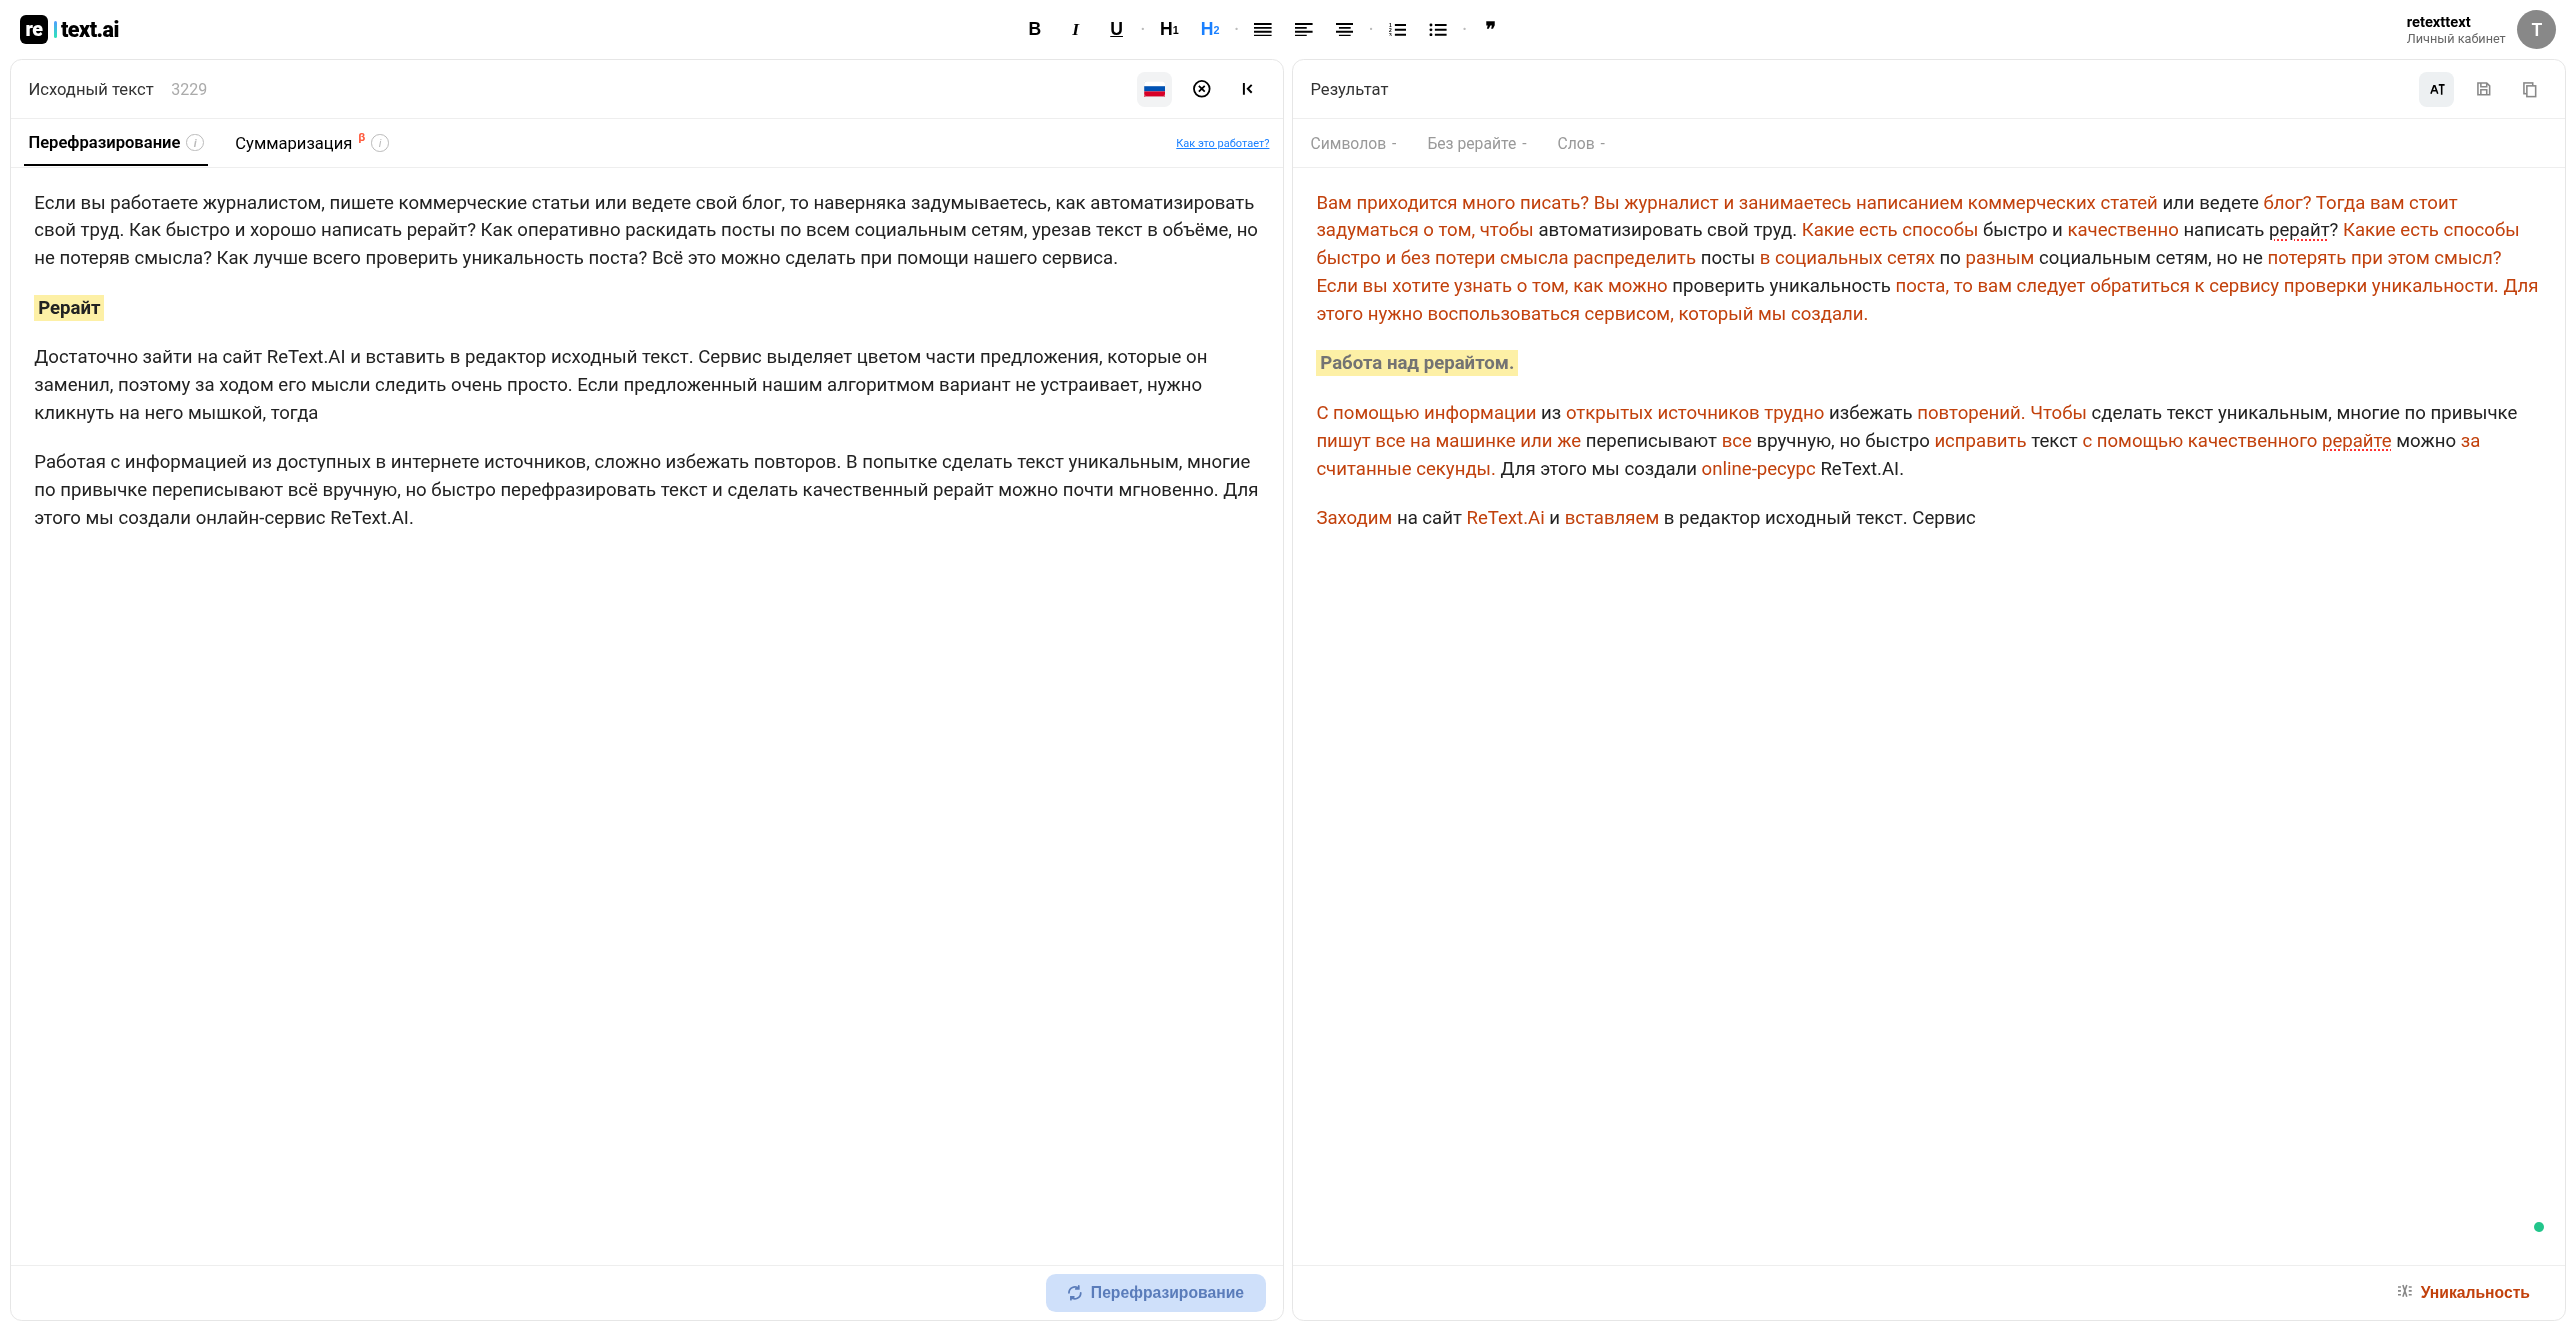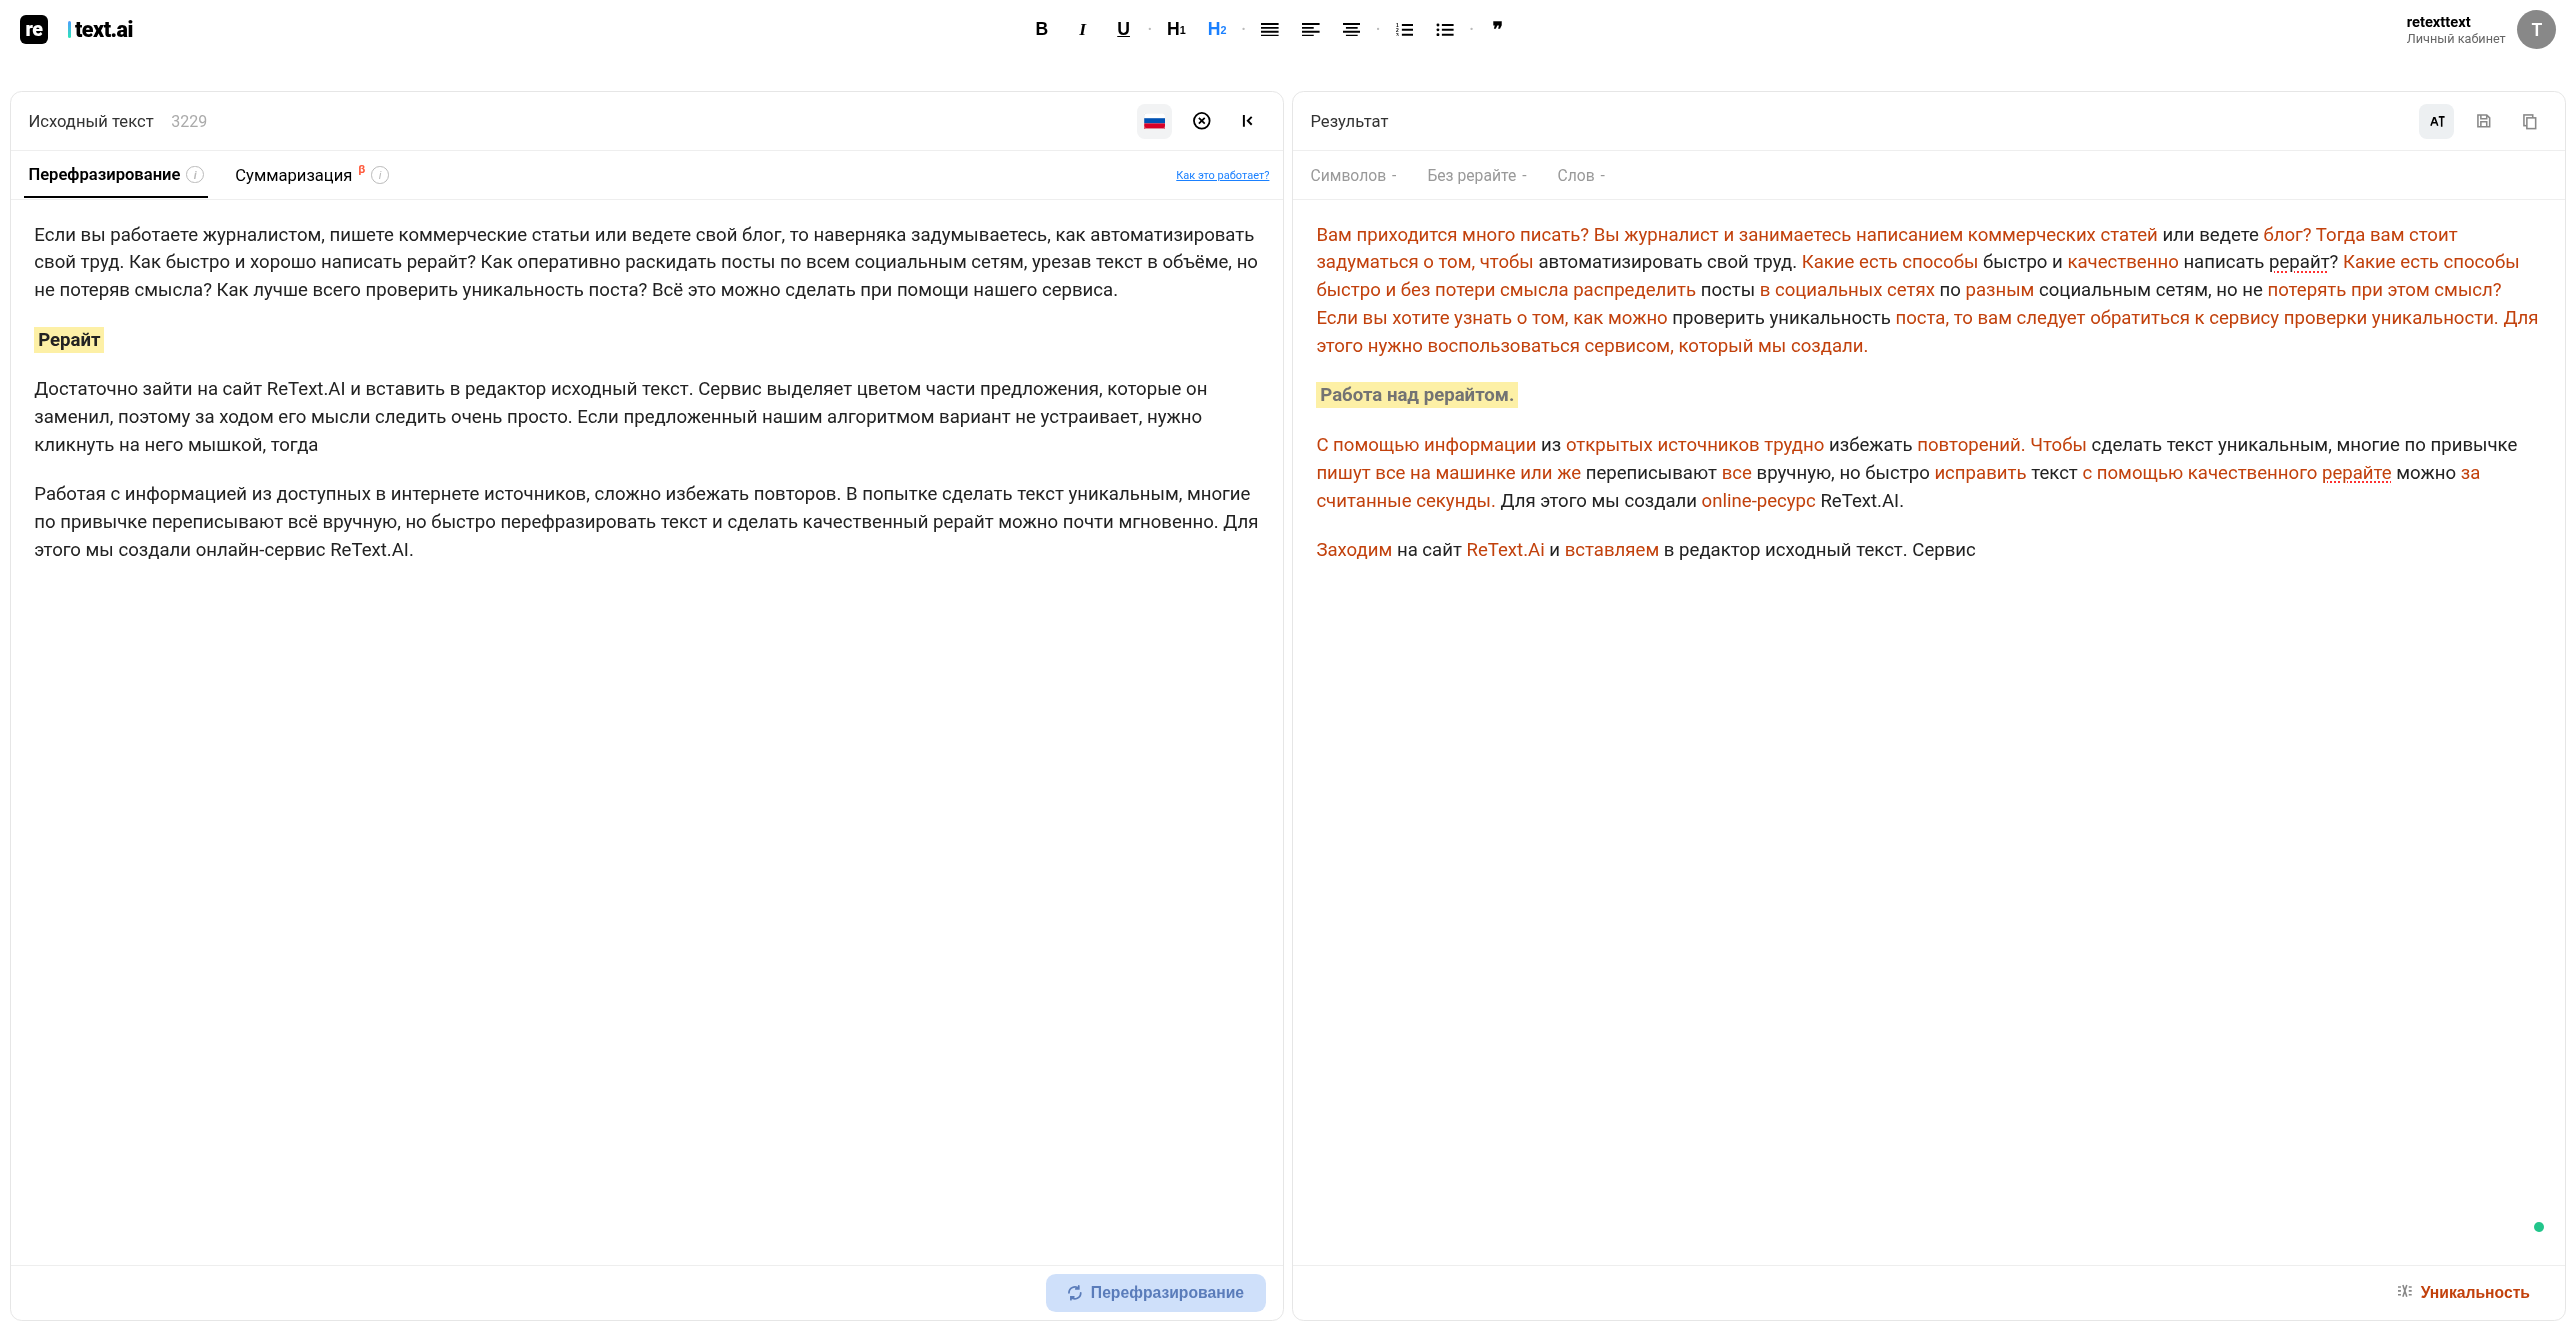--- a/index.html
+++ b/index.html
@@ -1,31 +1,31 @@
 <!DOCTYPE html>
 <html><head>
 <meta charset="utf-8">
 <style>
 * { margin: 0; padding: 0; box-sizing: border-box; }
 body { font-family: -apple-system, BlinkMacSystemFont, "Segoe UI", Roboto, Arial, sans-serif; background: #fff; color: #000; }
 .app { width: 100%; height: 100vh; display: flex; flex-direction: column; }
 .topbar { height: 59px; display: flex; align-items: center; padding: 0 19.6px; }
 .logo { display: flex; align-items: center; font-weight: 900; font-size: 21.5px; letter-spacing: -0.5px; }
-.logo-box { background: #000; color: #fff; padding: 2.9px 5.9px; border-radius: 5.9px; margin-right: 16px; font-size: 19.6px; }
+.logo-box { background: #000; color: #fff; padding: 2.9px 5.9px; border-radius: 5.9px; margin-right: 2px; font-size: 19.6px; }
 .logo-bar { display: inline-block; width: 2.9px; height: 17.6px; background: linear-gradient(180deg, #4f9cff 0%, #2ee6b8 100%); margin: 0 3.9px; vertical-align: middle; border-radius: 2px; }
 .toolbar { flex: 1; display: flex; justify-content: center; gap: 5.9px; }
 .tb-btn { width: 35px; height: 35px; display: flex; align-items: center; justify-content: center; font-weight: 700; font-size: 17.6px; cursor: pointer; border-radius: 5.9px; border: none; background: transparent; }
 .tb-sep { width: 5.9px; display: flex; align-items: center; justify-content: center; color: #bbb; font-size: 10.8px; }
 .h2-btn { color: #1a80ff; }
 .user-area { display: flex; align-items: center; gap: 11.7px; }
 .user-text { text-align: left; }
 .user-name { font-weight: 700; font-size: 14.7px; }
 .user-sub { font-size: 12.7px; color: #666; }
 .avatar { width: 39px; height: 39px; border-radius: 50%; background: #888; color: #fff; display: flex; align-items: center; justify-content: center; font-size: 17.6px; font-weight: 600; }
-.workspace { flex: 1; display: flex; gap: 0; padding: 0 9.8px 9.8px 9.8px; overflow: hidden; margin-top: 32px; }
+.workspace { flex: 1; display: flex; gap: 0; padding: 0 9.8px 9.8px 9.8px; overflow: hidden; }
 .panel { flex: 1; background: #fff; border: 1px solid #e6e6e6; border-radius: 11.7px; display: flex; flex-direction: column; overflow: hidden; }
 .panel-left { margin-right: 3.9px; }
 .panel-right { margin-left: 3.9px; position: relative; }
 .panel-header { height: 59px; display: flex; align-items: center; padding: 0 17.6px; border-bottom: 1px solid #eee; gap: 11.7px; }
 .ph-title { font-size: 16.6px; color: #333; }
 .ph-count { color: #aaa; margin-left: 5.9px; }
 .ph-spacer { flex: 1; }
 .ph-ico { width: 35px; height: 35px; display: flex; align-items: center; justify-content: center; border-radius: 7.8px; cursor: pointer; border: none; background: transparent; }
 .ph-ico.active { background: #edf0f2; }
 .ph-ico.flag { background: #f2f3f4; border-radius: 7.8px; }

